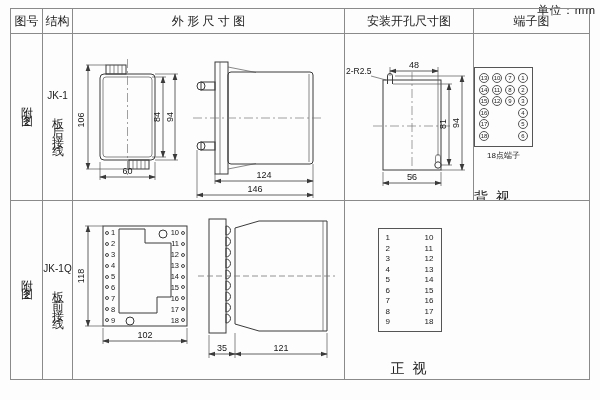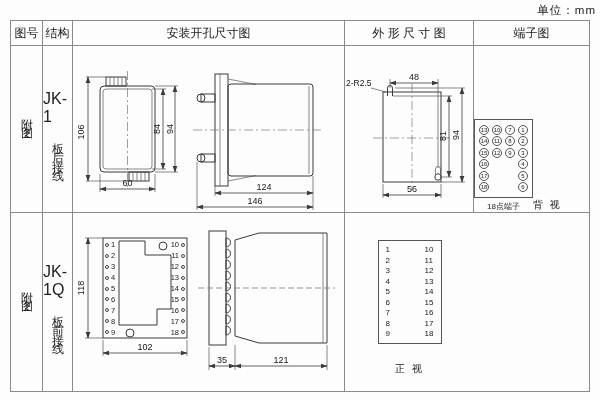--- a/index.html
+++ b/index.html
@@ -1,46 +1,46 @@
 <!DOCTYPE html>
 <html><head>
 <meta charset="utf-8">
 <style>
 *{margin:0;padding:0;box-sizing:border-box}
 html,body{width:600px;height:400px;overflow:hidden}
 body{background:#fdfdfd;font-family:"Liberation Sans","DejaVu Sans",sans-serif;color:#202020;position:relative}
 .unit{position:absolute;top:3px;right:4px;font-size:11.5px;letter-spacing:1px}
-.tbl{position:absolute;left:10px;top:20px;width:580px;height:372px;border:1px solid #8a8a8a;display:grid;grid-template-columns:32px 30px 272px 129px 1fr;grid-template-rows:25px 167px 1fr}
+.tbl{position:absolute;left:10px;top:8px;width:580px;height:372px;border:1px solid #8a8a8a;display:grid;grid-template-columns:32px 30px 272px 129px 1fr;grid-template-rows:25px 167px 1fr}
 .cell{border-right:1px solid #8a8a8a;border-bottom:1px solid #8a8a8a;position:relative;overflow:hidden}
 .lastcol{border-right:none}
 .lastrow{border-bottom:none}
 .hcell{display:flex;align-items:center;justify-content:center;font-size:12px;white-space:pre}
 .figcell{display:flex;align-items:center;justify-content:center}
 .vtext{writing-mode:vertical-rl;text-orientation:upright;letter-spacing:9px;font-size:12px}
 .structcell{display:flex;flex-direction:column;align-items:center;justify-content:center;gap:7px}
-.model{font-size:16px}
+.model{font-size:10px}
 svg.draw{position:absolute;left:0;top:0}
 .ln{stroke:#3a3a3a;stroke-width:1;fill:none}
 .thin{stroke:#555;stroke-width:.7;fill:none}
 .cl{stroke:#777;stroke-width:.7;fill:none;stroke-dasharray:9 3 2 3}
 .dash{stroke:#777;stroke-width:.8;fill:none;stroke-dasharray:6 3}
 svg text{font-size:9px;fill:#161616}
 svg text.small{font-size:8.5px}
 .dimline{stroke:#3a3a3a;stroke-width:.8;fill:none}
 
-.termcell{display:flex;flex-direction:row;align-items:flex-end;padding-top:33px}
+.termcell{display:flex;flex-direction:column;align-items:flex-start;padding-top:33px}
 .tboxes{display:flex;align-items:flex-start;gap:8px}
 .tbwrap{display:flex;flex-direction:column;align-items:center}
 .tbox{border:1px solid #555;background:#fff0}
 .tb18{display:grid;grid-template-columns:repeat(4,10px);gap:1.5px 3px;padding:5px 4px}
 .tb8{display:grid;grid-template-columns:repeat(2,10px);gap:5px 12px;padding:8px 9px;margin-top:2px}
 .circ{width:10px;height:10px;border:1px solid #555;border-radius:50%;font-size:6px;display:flex;align-items:center;justify-content:center;color:#222}
 .circ.blank{visibility:hidden}
 .tlabel{font-size:8px;margin-top:3px;white-space:pre}
-.viewlabel{font-size:10px;margin-top:18px;white-space:pre;letter-spacing:2px}
+.viewlabel{font-size:14px;margin-top:28px;white-space:pre;letter-spacing:2px}
 
 .termcell2{display:flex;flex-direction:column;align-items:center;padding-top:27px}
 .tbox2{width:64px;height:104px;border:1px solid #555;display:flex;justify-content:space-between;padding:5px 7px}
 .tcol{display:flex;flex-direction:column;justify-content:space-between}
 .tnum2{font-size:8px;line-height:8px}
 
 .ovcol{position:absolute;display:flex;flex-direction:column;justify-content:space-between}
 .trm{display:flex;align-items:center;gap:2px;font-size:7.5px;line-height:7.5px}
 .trm.right{justify-content:flex-end}
 .tdot{width:4px;height:4px;border:.8px solid #444;border-radius:50%;display:inline-block;flex:none}
@@ -55,22 +55,22 @@
     </marker>
   </defs>
 </svg>
 
 <div class="unit">单位：mm</div>
 
 <div class="tbl">
 
   <div class="cell hcell">图号</div>
   <div class="cell hcell">结构</div>
+  <div class="cell hcell">外 形 尺 寸 图</div>
   <div class="cell hcell">安装开孔尺寸图</div>
-  <div class="cell hcell">外 形 尺 寸 图</div>
   <div class="cell hcell lastcol">端子图</div>
 
   <div class="cell figcell">
     <div class="vtext">附图2</div>
   </div>
   <div class="cell structcell">
     <div class="model">JK-1</div>
     <div class="vtext">板后接线</div>
   </div>
 

